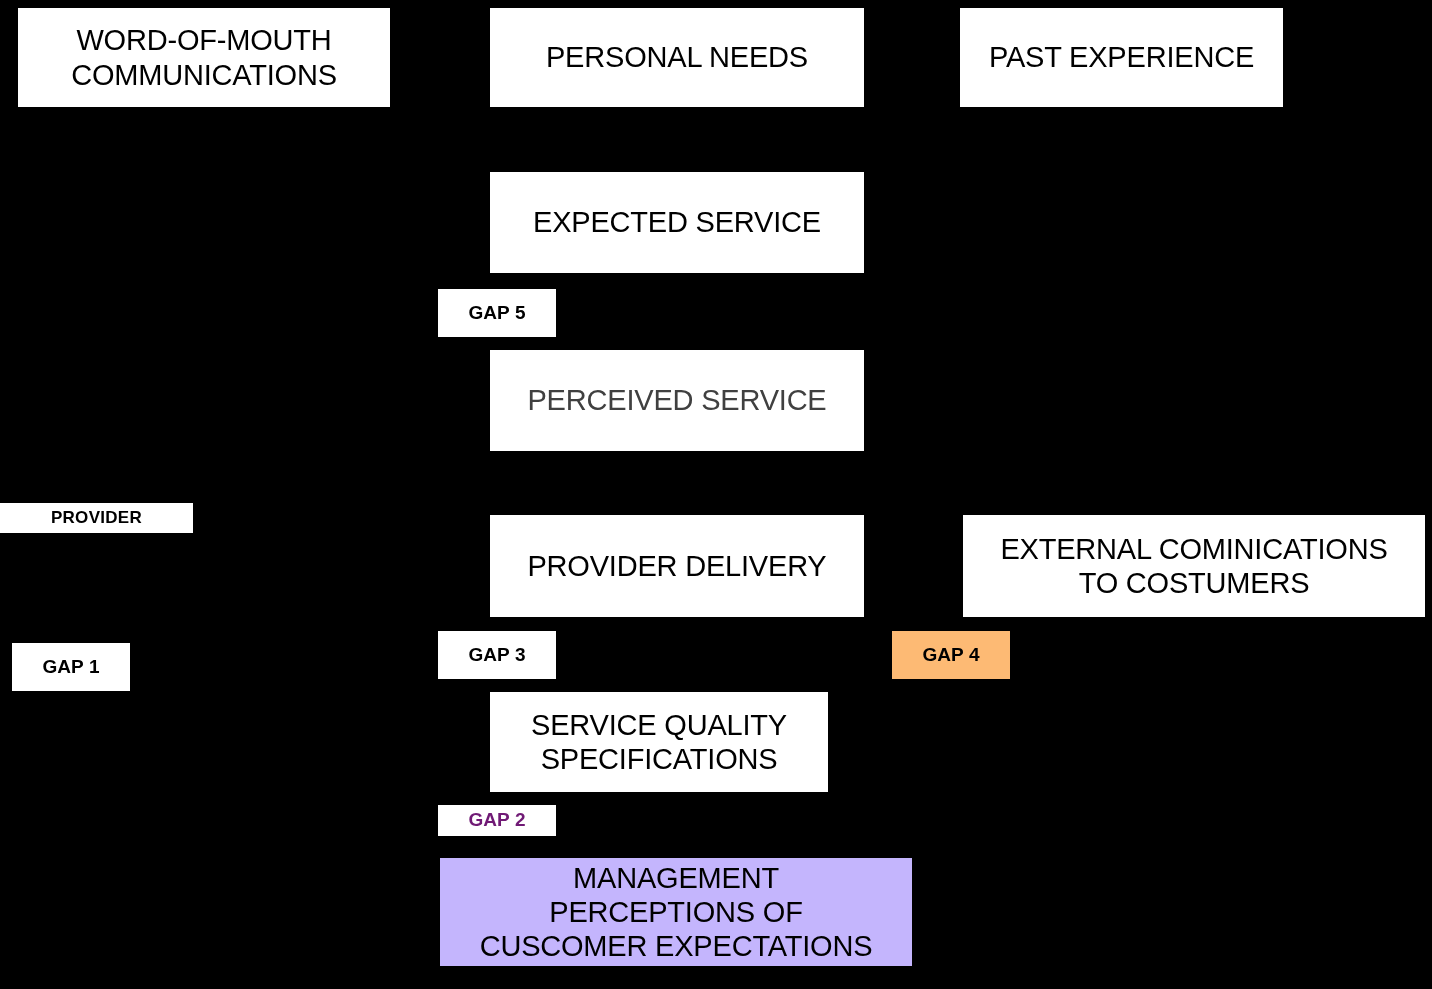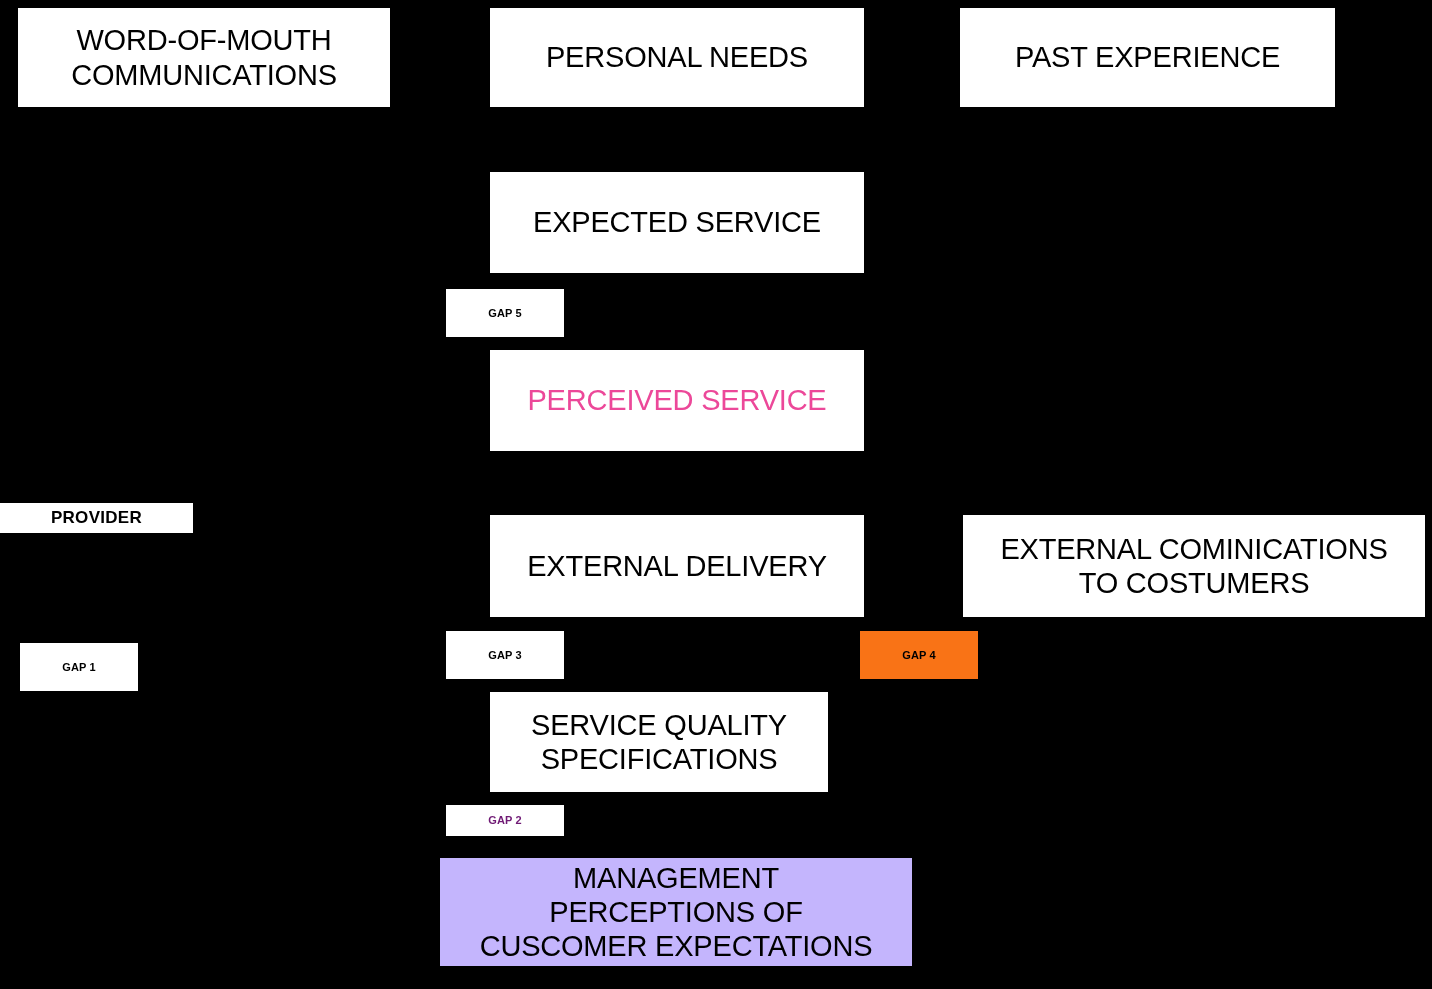--- a/index.html
+++ b/index.html
@@ -29,49 +29,48 @@
     letter-spacing: -0.2px;
   }
   
   .concept {
     font-size: 29px;
     font-weight: 400;
     padding: 2px 6px;
   }
   
   .gap {
-    font-size: 11px;
+    font-size: 19px;
     font-weight: 700;
     letter-spacing: 0.1px;
-    margin-left: 8px;
   }
   
   .role {
     font-size: 17px;
     font-weight: 700;
     letter-spacing: 0.3px;
   }
 </style>
 </head>
 <body>
 
 <div id="canvas" style="background: rgb(0, 0, 0); border-radius: 10px;">
     <div class="node concept" style="left: 18px; top: 8px; width: 372px; height: 99px; background: rgb(255, 255, 255); color: rgb(0, 0, 0);">WORD-OF-MOUTH
 COMMUNICATIONS</div>
     <div class="node concept" style="left: 490px; top: 8px; width: 374px; height: 99px; background: rgb(255, 255, 255); color: rgb(0, 0, 0);">PERSONAL NEEDS</div>
-    <div class="node concept" style="left: 960px; top: 8px; width: 375px; height: 99px; background: rgb(255, 255, 255); color: rgb(0, 0, 0);">PAST EXPERIENCE</div>
+    <div class="node concept" style="left: 960px; top: 8px; width: 323px; height: 99px; background: rgb(255, 255, 255); color: rgb(0, 0, 0);">PAST EXPERIENCE</div>
     <div class="node concept" style="left: 490px; top: 172px; width: 374px; height: 101px; background: rgb(255, 255, 255); color: rgb(0, 0, 0);">EXPECTED SERVICE</div>
     <div class="node gap" style="left: 438px; top: 289px; width: 118px; height: 48px; background: rgb(255, 255, 255); color: rgb(0, 0, 0);">GAP 5</div>
-    <div class="node concept" style="left: 490px; top: 350px; width: 374px; height: 101px; background: rgb(255, 255, 255); color: #ec4899;">PERCEIVED SERVICE</div>
+    <div class="node concept" style="left: 490px; top: 350px; width: 374px; height: 101px; background: rgb(255, 255, 255); color: #404040;">PERCEIVED SERVICE</div>
     <div class="node role" style="left: 0px; top: 503px; width: 193px; height: 30px; background: rgb(255, 255, 255); color: rgb(0, 0, 0);">PROVIDER</div>
-    <div class="node concept" style="left: 490px; top: 515px; width: 374px; height: 102px; background: rgb(255, 255, 255); color: rgb(0, 0, 0);">EXTERNAL DELIVERY</div>
+    <div class="node concept" style="left: 490px; top: 515px; width: 374px; height: 102px; background: rgb(255, 255, 255); color: rgb(0, 0, 0);">PROVIDER DELIVERY</div>
     <div class="node concept" style="left: 963px; top: 515px; width: 462px; height: 102px; background: rgb(255, 255, 255); color: rgb(0, 0, 0);">EXTERNAL COMINICATIONS
 TO COSTUMERS</div>
     <div class="node gap" style="left: 12px; top: 643px; width: 118px; height: 48px; background: rgb(255, 255, 255); color: rgb(0, 0, 0);">GAP 1</div>
     <div class="node gap" style="left: 438px; top: 631px; width: 118px; height: 48px; background: rgb(255, 255, 255); color: rgb(0, 0, 0);">GAP 3</div>
-    <div class="node gap" style="left: 852px; top: 631px; width: 118px; height: 48px; background: #f97316; color: rgb(0, 0, 0);">GAP 4</div>
+    <div class="node gap" style="left: 892px; top: 631px; width: 118px; height: 48px; background: #fdba74; color: rgb(0, 0, 0);">GAP 4</div>
     <div class="node concept" style="left: 490px; top: 692px; width: 338px; height: 100px; background: rgb(255, 255, 255); color: rgb(0, 0, 0);">SERVICE QUALITY
 SPECIFICATIONS</div>
     <div class="node gap" style="left: 438px; top: 805px; width: 118px; height: 31px; background: rgb(255, 255, 255); color: #701a75; text-align: center;">GAP 2</div>
     <div class="node concept" style="left: 440px; top: 858px; width: 472px; height: 108px; background: #c4b5fd; color: rgb(0, 0, 0);">MANAGEMENT
 PERCEPTIONS OF
 CUSCOMER EXPECTATIONS</div>
   </div>
 
 </body></html>

